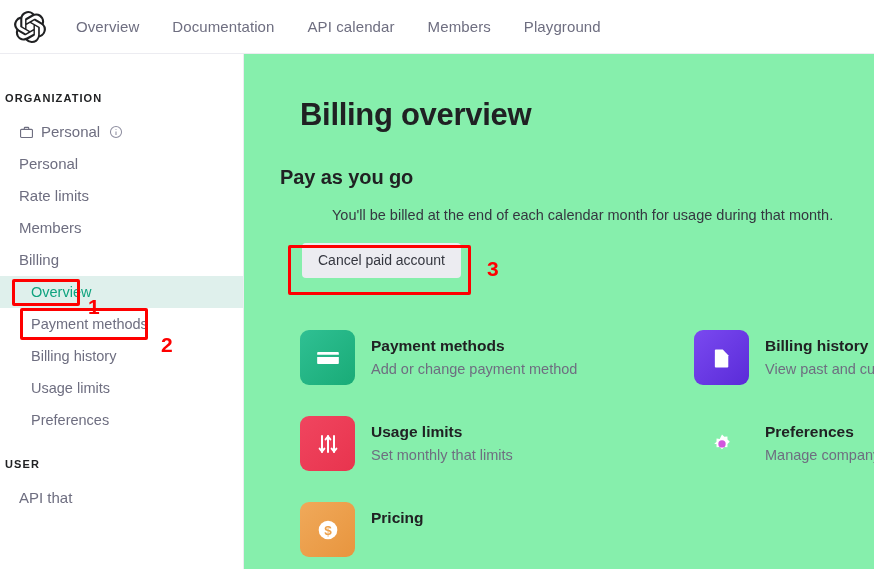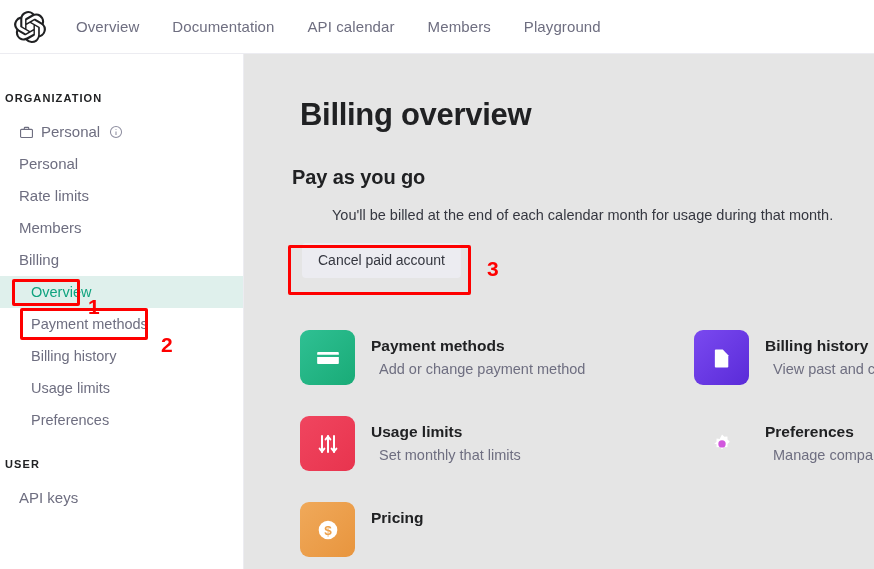--- a/index.html
+++ b/index.html
@@ -56,29 +56,29 @@
   }
   .side-sub.active {
     background: #dff0ec; color: #10a37f;
   }
   .side-gap { height: 22px; }
 
   
   .main {
     position: absolute; top: 54px; left: 244px;
     width: 630px; height: 515px;
-    overflow: hidden; background: #e5e5e5;
+    overflow: hidden; background: #86efac;
   }
   .page-title {
     font-size: 31px; font-weight: bold; color: #202123;
     margin: 43px 0 0 56px; letter-spacing: -.3px;
   }
   .section-title {
     font-size: 20px; font-weight: bold; color: #202123;
-    margin: 33px 0 0 48px; letter-spacing: -.1px;
+    margin: 33px 0 0 36px; letter-spacing: -.1px;
   }
   .section-desc {
     font-size: 14.5px; color: #353740;
     margin: 18px 0 0 88px; white-space: nowrap;
   }
   .cancel-btn {
     margin: 20px 0 16px 58px;
     display: inline-block;
     background: #ececf1; color: #353740;
     border: none; border-radius: 4px;
@@ -101,21 +101,21 @@
     display: flex; align-items: center; justify-content: center;
     margin-right: 16px;
   }
   .card-txt { padding-top: 5px; overflow: hidden; }
   .card-title {
     font-size: 15.5px; font-weight: bold; color: #202123;
     white-space: nowrap; line-height: 21px;
   }
   .card-sub {
     font-size: 14.5px; color: #6e6e80;
-    white-space: nowrap; margin-top: 3px; line-height: 20px; margin-left: 8px;
+    white-space: nowrap; margin-top: 3px; line-height: 20px;
   }
 
   
   .anno-box {
     position: absolute; border: 3px solid #fe0000;
     border-radius: 2px; pointer-events: none;
   }
   .anno-num {
     position: absolute; color: #fe0000;
     font-size: 21px; font-weight: bold;
@@ -175,21 +175,21 @@
   <div class="side-sub active">Overview</div>
   <div class="side-sub">Payment methods</div>
   <div class="side-sub">Billing history</div>
   <div class="side-sub">Usage limits</div>
   <div class="side-sub">Preferences</div>
 
   <div class="side-gap"></div>
 
   <div class="side-section-label">USER</div>
   <div class="side-item">
-    <span>API keys</span>
+    <span>API that</span>
   </div>
 </div>
 
 <div class="main">
   <div class="page-title">Billing overview</div>
   <div class="section-title">Pay as you go</div>
   <div class="section-desc">You'll be billed at the end of each calendar month for usage during that month.</div>
   <button class="cancel-btn">Cancel paid account</button>
 
   <div class="card-grid">

